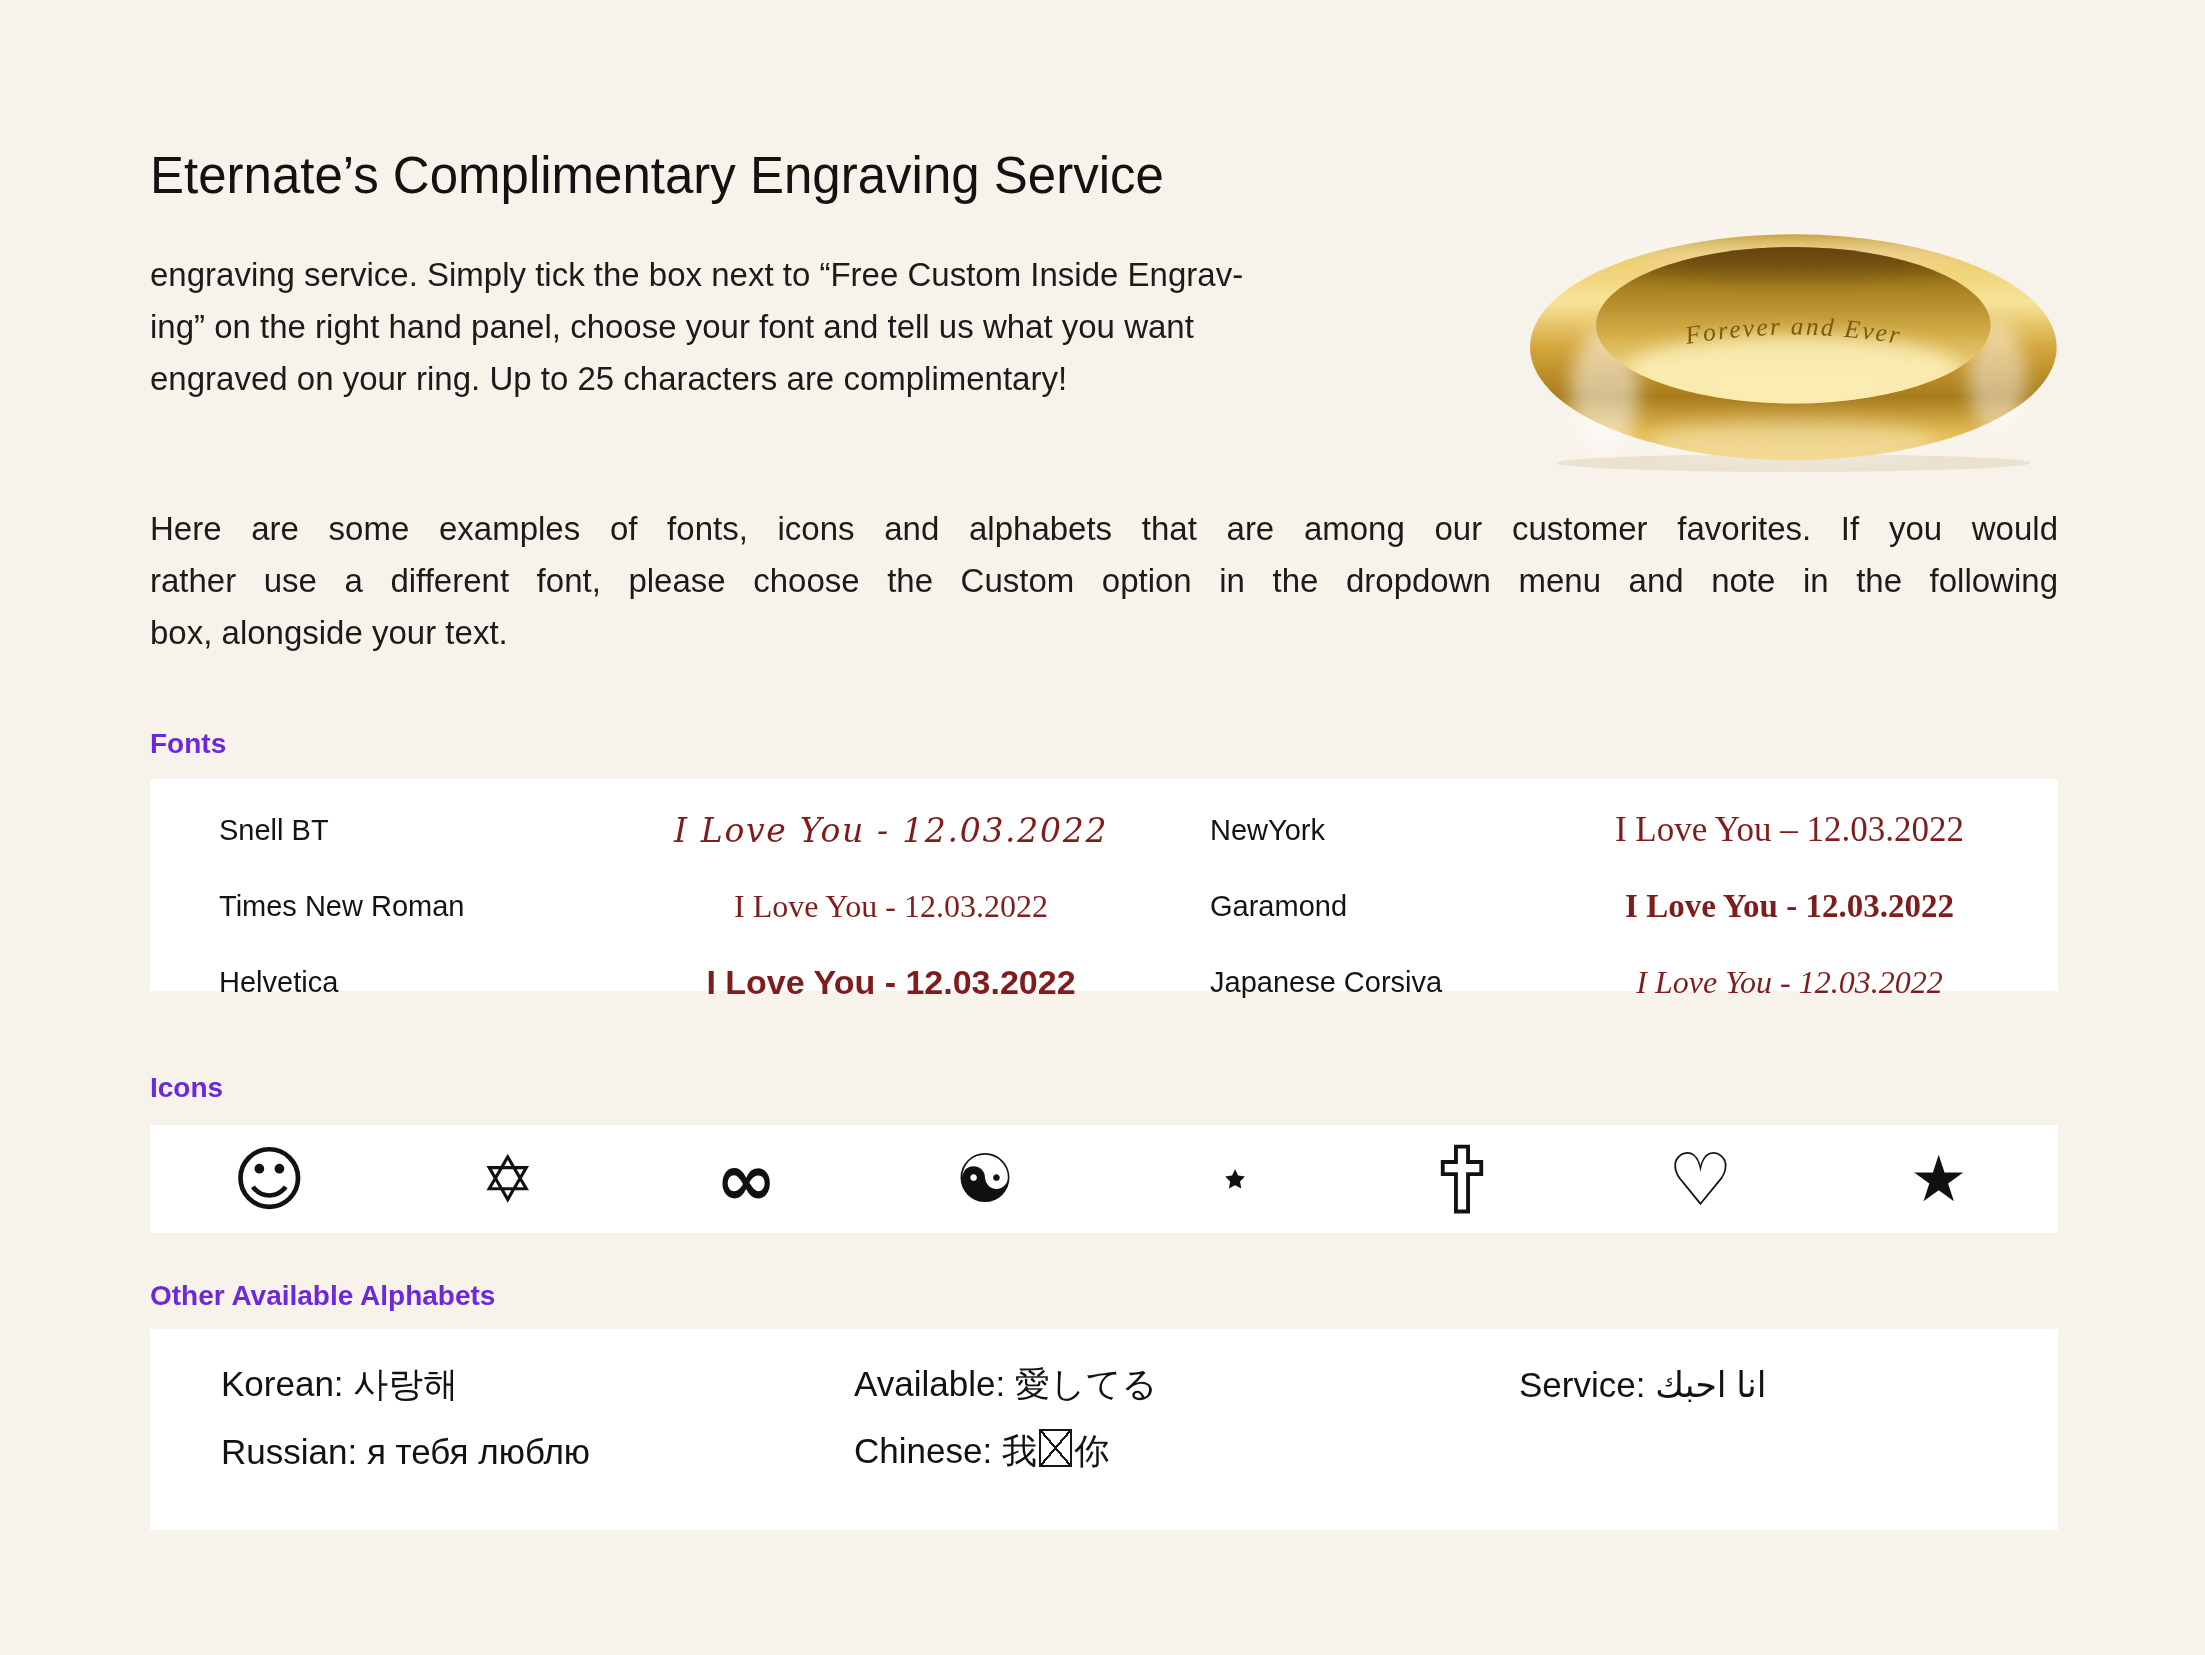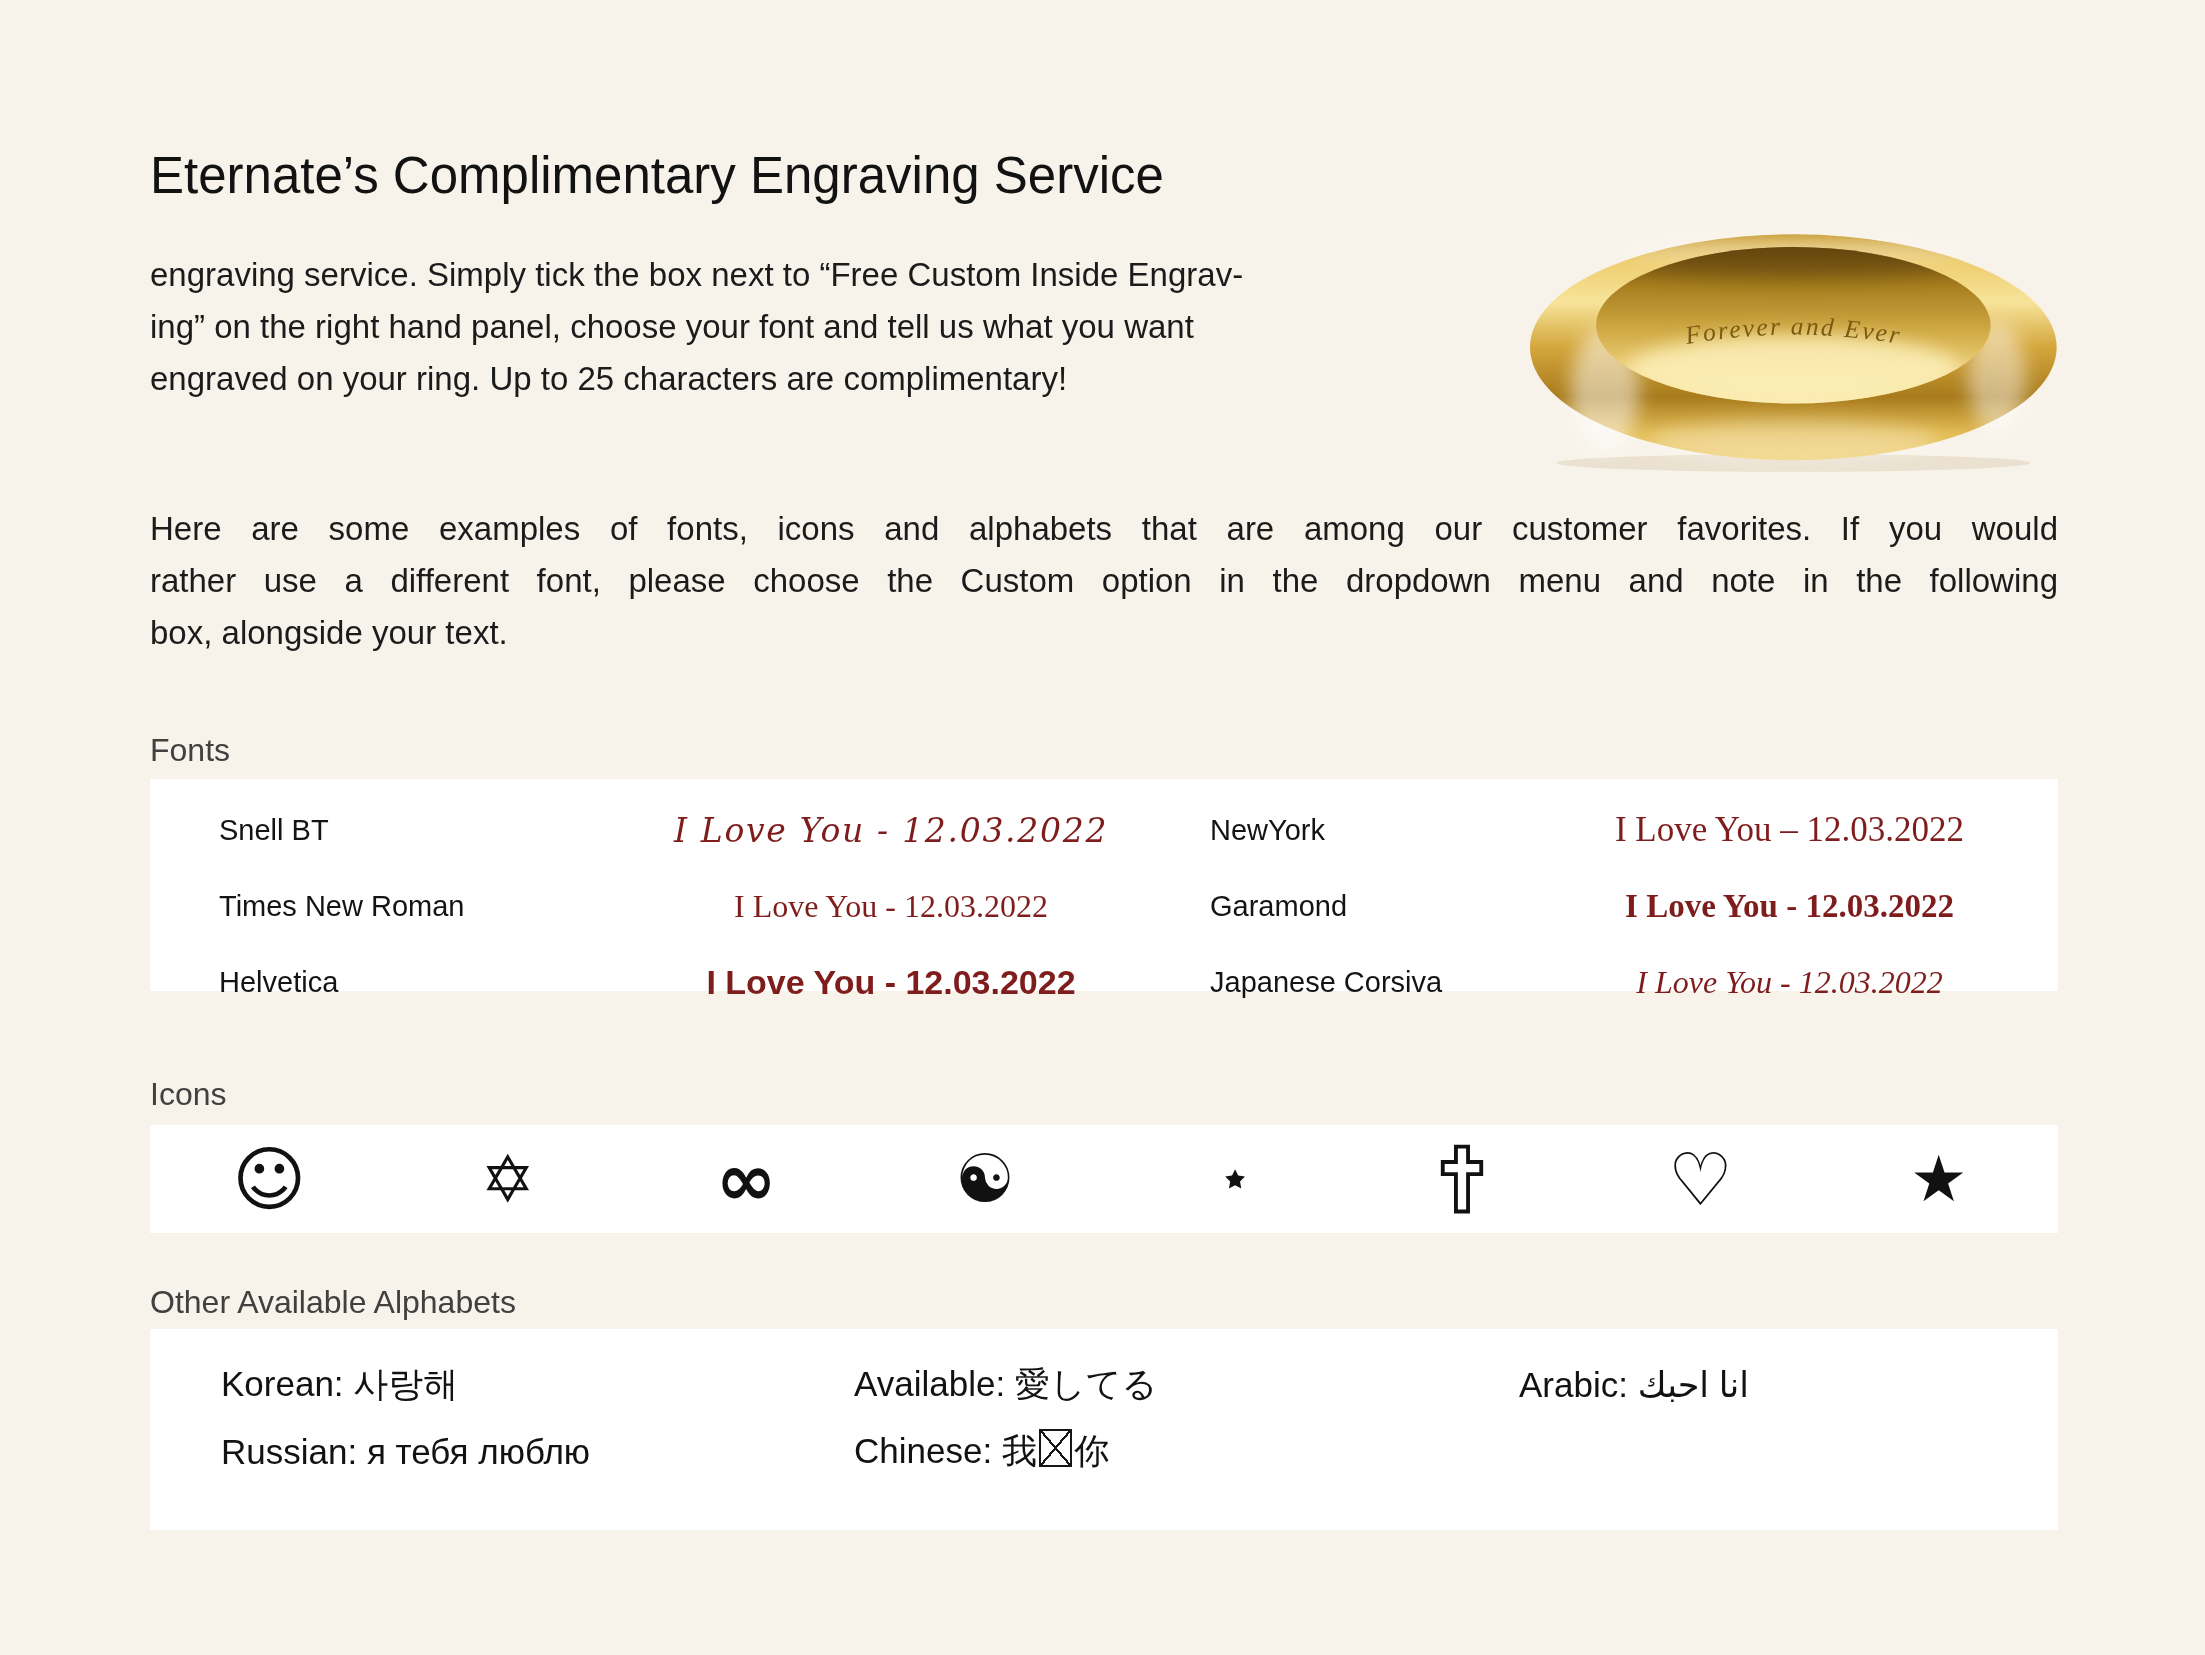--- a/index.html
+++ b/index.html
@@ -13,21 +13,21 @@
   .abs{position:absolute;}
   
   .page-title{
     left:150px;top:130px;
     font-size:51px;font-weight:400;letter-spacing:0px;color:#121212;
     white-space:nowrap;
     margin-top:16px;
   }
   .section-heading{
     left:150px;
-    font-size:32px;font-weight:400;color:#404040;white-space:nowrap;
+    font-size:28px;font-weight:700;color:#6d28d9;white-space:nowrap;
   }
   #fonts-heading{top:705px;}
   #icons-heading{top:1049px;}
   #alphabets-heading{top:1257px;}
   
   .intro-paragraph{
     left:150px;top:249px;width:1378px;
     font-size:33px;line-height:52px;color:#1b1b1b;
   }
   .intro-paragraph .pline{white-space:nowrap;}
@@ -211,21 +211,21 @@
   <section class="abs panel alphabets-panel">
     <div class="alpha-entry">
       <span class="alpha-label">Korean:</span>
       <span class="alpha-value">사랑해</span>
     </div>
     <div class="alpha-entry">
       <span class="alpha-label">Available:</span>
       <span class="alpha-value">愛してる</span>
     </div>
     <div class="alpha-entry">
-      <span class="alpha-label">Arabic:</span>
+      <span class="alpha-label">Service:</span>
       <span class="alpha-value">انا احبك</span>
     </div>
     <div class="alpha-entry">
       <span class="alpha-label">Russian:</span>
       <span class="alpha-value">я тебя люблю</span>
     </div>
     <div class="alpha-entry">
       <span class="alpha-label">Chinese:</span>
       <span class="alpha-value">我</span><span class="tofu"></span><span class="alpha-value">你</span>
     </div>

